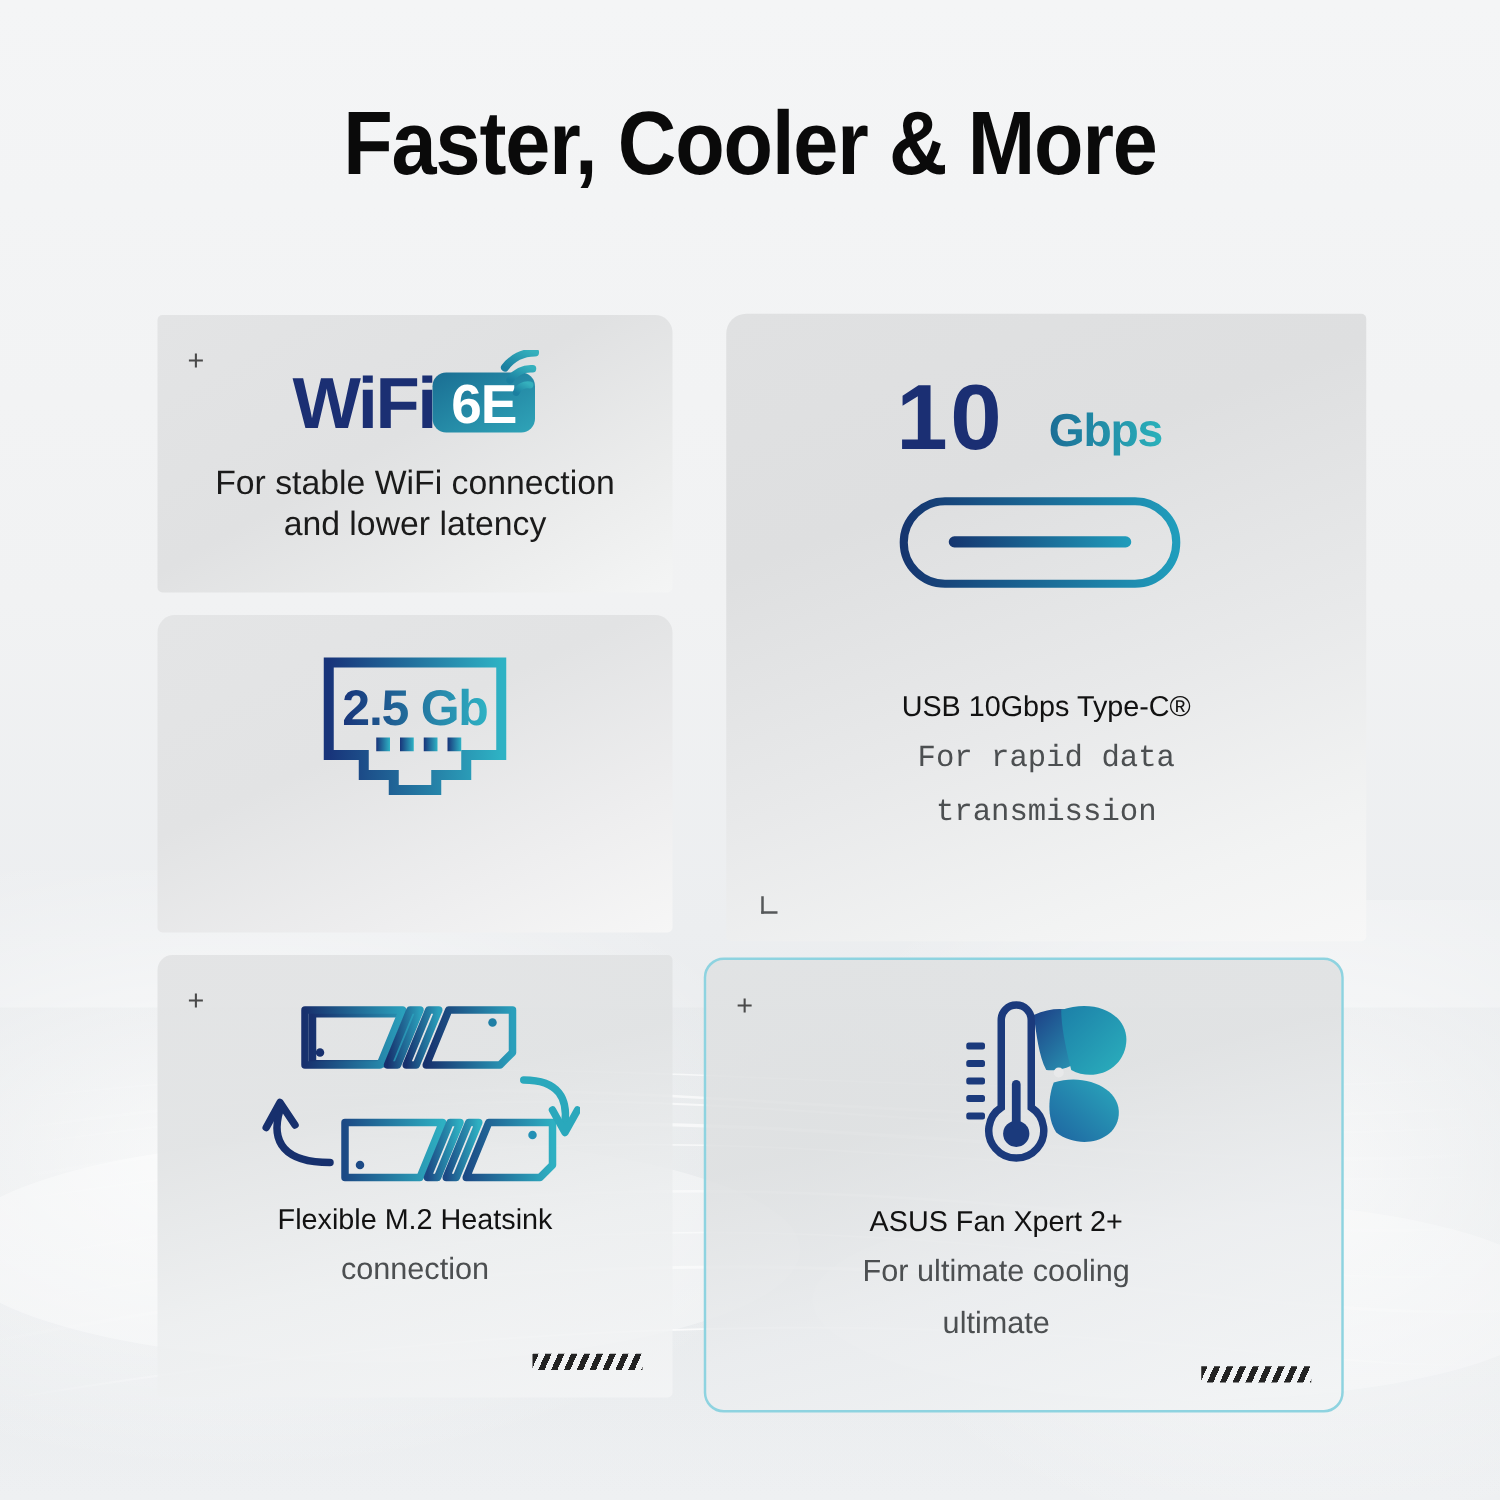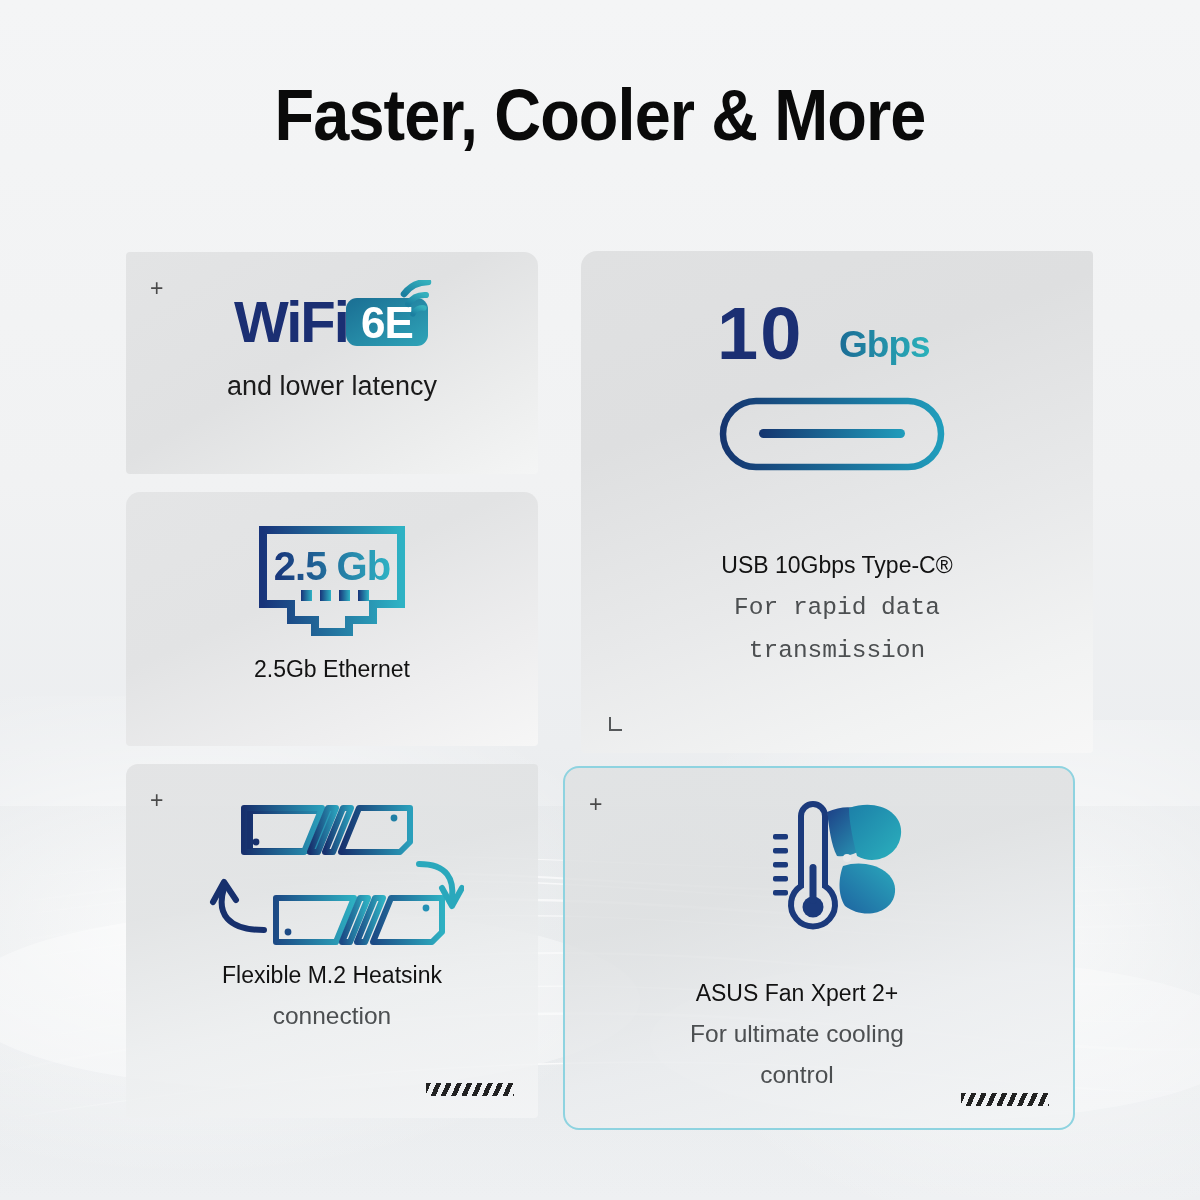--- a/index.html
+++ b/index.html
@@ -100,21 +100,21 @@
     font-size:23px; color:#121212; text-align:center;
     line-height:1.2; font-weight:normal;
   }
 
   .wifi-text { position:absolute; left:0; top:118px; width:412px; }
   .eth-text  { position:absolute; left:0; top:164px; width:412px; }
   .usb-text  { position:absolute; left:0; top:301px; width:512px; }
   .usb-text .cap-sub { margin-top:12px;font-family:Liberation Mono, monospace; }
   .heat-text { position:absolute; left:0; top:198px; width:412px; }
   .heat-text .cap-sub { margin-top:10px; }
-  .fan-text  { position:absolute; left:0; top:212px; width:464px; }
+  .fan-text  { position:absolute; left:0; top:196px; width:464px; }
   .fan-text .cap-sub { margin-top:10px; }
 
   
   .icon-wrap { position:absolute; display:block; }
   .w-wifi { left:106px; top:28px; }
   .w-eth  { left:131px; top:32px; }
   .w-usb  { left:108px; top:42px; }
   .w-heat { left:78px;  top:38px; }
   .w-fan  { left:166px; top:32px; }
 </style>
@@ -178,20 +178,21 @@
       <text x="2" y="62" font-family="Liberation Sans, sans-serif" font-size="58" font-weight="bold" fill="#1b2f73" letter-spacing="-2">WiFi</text>
       <rect x="114" y="18" width="82" height="48" rx="11" fill="url(#g6e)"></rect>
       <text x="155" y="58" font-family="Liberation Sans, sans-serif" font-size="44" font-weight="bold" fill="#ffffff" text-anchor="middle" letter-spacing="-1">6E</text>
       <path d="M172 14 A30 30 0 0 1 196 2" stroke="url(#garc)" stroke-width="6.5" fill="none" stroke-linecap="round"></path>
       <path d="M176 24 A20 20 0 0 1 194 15" stroke="url(#garc)" stroke-width="6" fill="none" stroke-linecap="round"></path>
       <path d="M181 34 A10 10 0 0 1 192 28" stroke="url(#garc)" stroke-width="5.5" fill="none" stroke-linecap="round"></path>
     </svg>
   </div>
 
   <div class="wifi-text">
+    <div class="cap-main">For stable WiFi connection</div>
     <div class="cap-main">and lower latency</div>
   </div>
 </div>
 
 <div class="card c-eth">
   <div class="icon-wrap w-eth">
     <svg width="150" height="116" viewBox="0 0 150 116">
       <defs>
         <linearGradient id="geth" x1="0" y1="0" x2="1" y2="0">
           <stop offset="0" stop-color="#18347a"></stop>
@@ -200,23 +201,20 @@
       </defs>
       <path d="M6 6 H144 V80 H116 V96 H92 V108 H58 V96 H34 V80 H6 Z" fill="none" stroke="url(#geth)" stroke-width="8" stroke-linejoin="miter"></path>
       <text x="75" y="56" font-family="Liberation Sans, sans-serif" font-size="40" font-weight="bold" fill="url(#geth)" text-anchor="middle" letter-spacing="-1">2.5 Gb</text>
       <rect x="44" y="66" width="11" height="11" fill="url(#geth)"></rect>
       <rect x="63" y="66" width="11" height="11" fill="url(#geth)"></rect>
       <rect x="82" y="66" width="11" height="11" fill="url(#geth)"></rect>
       <rect x="101" y="66" width="11" height="11" fill="url(#geth)"></rect>
     </svg>
   </div>
 
-  <div class="eth-text">
-    <div class="head-bold">2.5Gb Ethernet</div>
-  </div>
 </div>
 
 <div class="card c-usb">
   <div class="corner-l"></div>
 
   <div class="icon-wrap w-usb">
     <svg width="300" height="200" viewBox="0 0 300 200">
       <defs>
         <linearGradient id="gusb" x1="0" y1="0" x2="1" y2="0">
           <stop offset="0" stop-color="#15356f"></stop>
@@ -326,15 +324,15 @@
         <rect x="42" y="62" width="15" height="5.5" rx="2"></rect>
         <rect x="42" y="76" width="15" height="5.5" rx="2"></rect>
         <rect x="42" y="90" width="15" height="5.5" rx="2"></rect>
       </g>
     </svg>
   </div>
 
   <div class="fan-text">
     <div class="head-bold">ASUS Fan Xpert 2+</div>
     <div class="cap-sub">For ultimate cooling</div>
-    <div class="cap-sub">control</div>
+    <div class="cap-sub">ultimate</div>
   </div>
 </div>
 
 </body></html>

